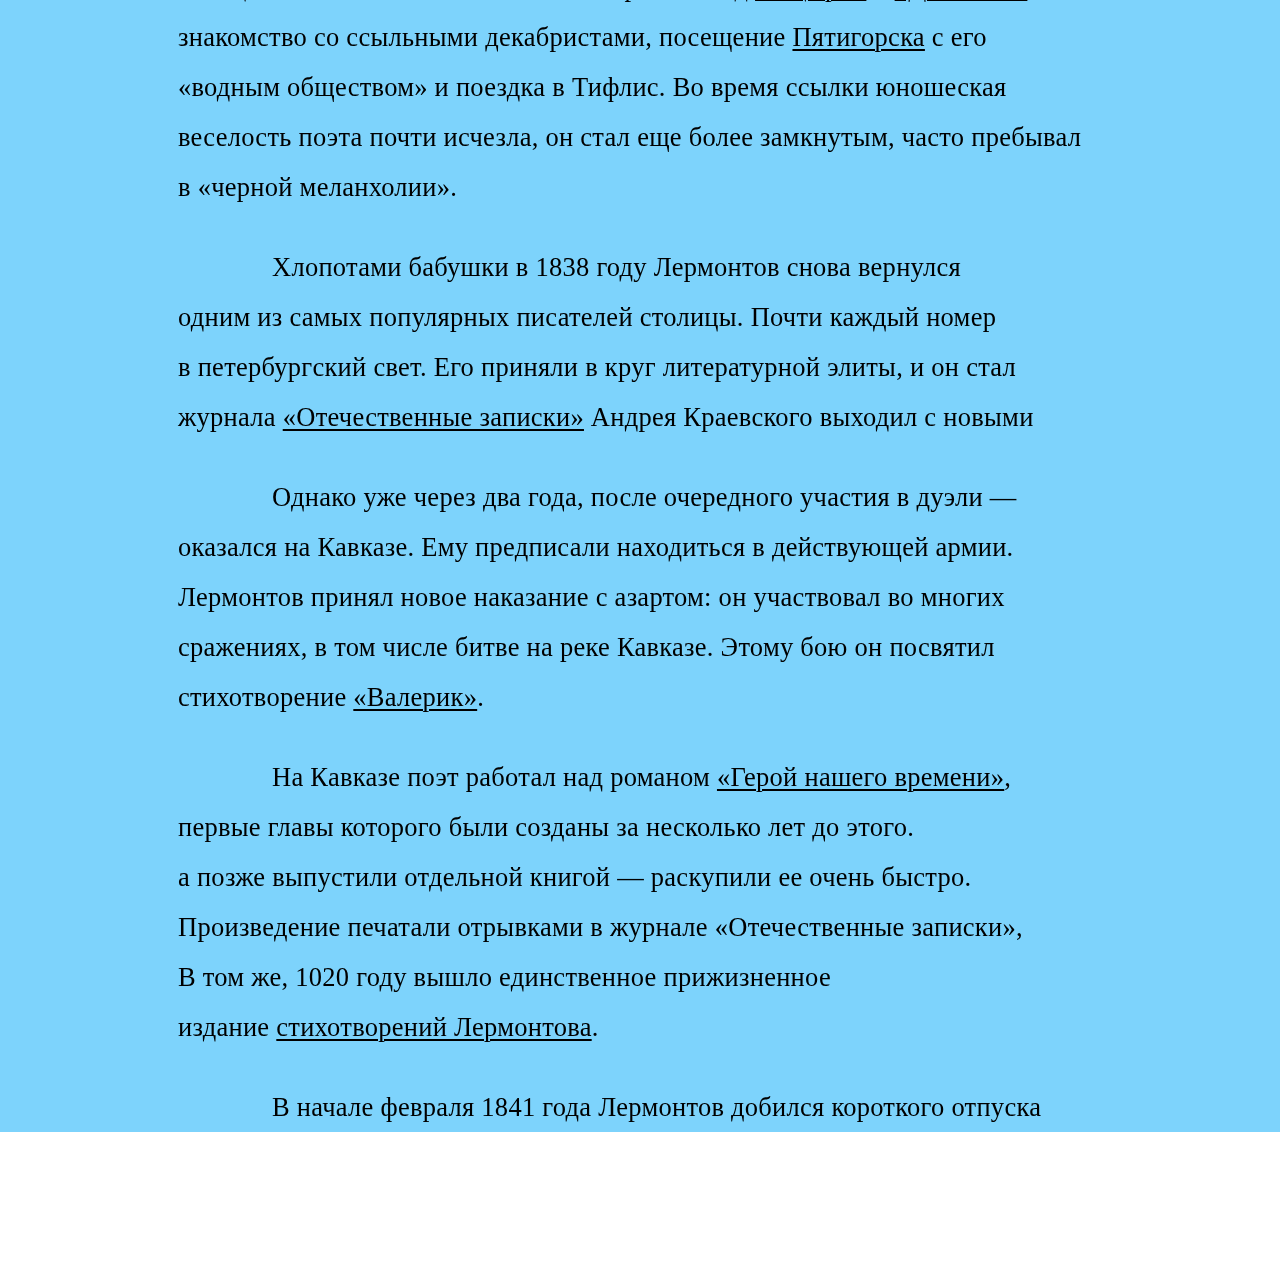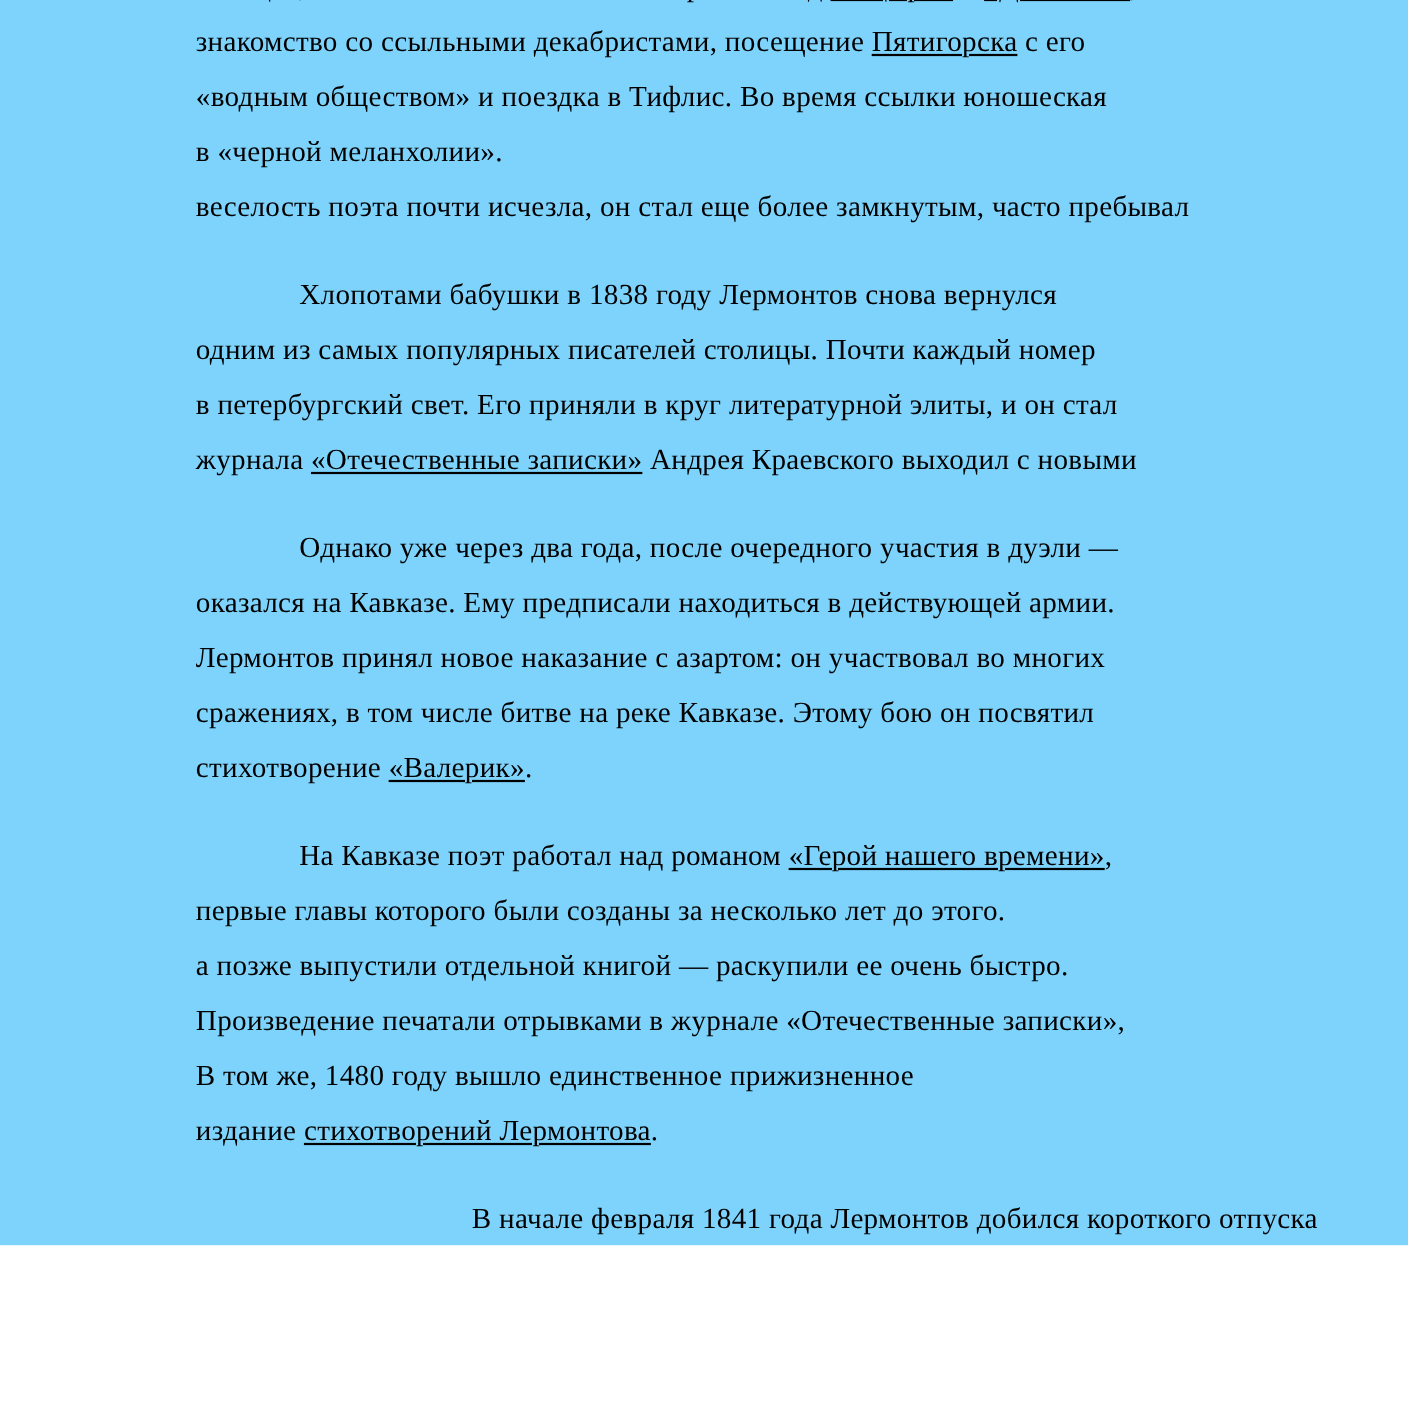--- a/index.html
+++ b/index.html
@@ -47,53 +47,52 @@
     text-indent: 94px;
   }
   .lnk {
     text-decoration: underline;
     text-decoration-thickness: 1.5px;
     text-underline-offset: 3px;
     color: #000000;
   }
   .para-last {
     margin-top: 30px;
-    text-align: right;
   }
 </style>
 </head>
 <body>
 
 <div class="page">
   <div class="text-column" id="text-column">
       <p class="para">
         <span class="ln"><span>месяцев, но была богатой на события: работа над </span><span class="lnk">«Мцыри»</span><span> и </span><span class="lnk">«Демоном»</span><span>,</span></span>
         <span class="ln"><span>знакомство со ссыльными декабристами, посещение </span><span class="lnk">Пятигорска</span><span> с его</span></span>
         <span class="ln"><span>«водным обществом» и поездка в Тифлис. Во время ссылки юношеская</span></span>
+        <span class="ln"><span>веселость поэта почти исчезла, он стал еще более замкнутым, часто пребывал</span></span>
         <span class="ln"><span>в «черной меланхолии».</span></span>
-        <span class="ln"><span>веселость поэта почти исчезла, он стал еще более замкнутым, часто пребывал</span></span>
       </p>
       <p class="para">
         <span class="ln indent"><span>Хлопотами бабушки в 1838 году Лермонтов снова вернулся</span></span>
         <span class="ln"><span>одним из самых популярных писателей столицы. Почти каждый номер</span></span>
         <span class="ln"><span>в петербургский свет. Его приняли в круг литературной элиты, и он стал</span></span>
         <span class="ln"><span>журнала </span><span class="lnk">«Отечественные записки»</span><span> Андрея Краевского выходил с новыми</span></span>
       </p>
       <p class="para">
         <span class="ln indent"><span>Однако уже через два года, после очередного участия в дуэли —</span></span>
         <span class="ln"><span>оказался на Кавказе. Ему предписали находиться в действующей армии.</span></span>
         <span class="ln"><span>Лермонтов принял новое наказание с азартом: он участвовал во многих</span></span>
         <span class="ln"><span>сражениях, в том числе битве на реке Кавказе. Этому бою он посвятил</span></span>
         <span class="ln"><span>стихотворение </span><span class="lnk">«Валерик»</span><span>.</span></span>
       </p>
       <p class="para">
         <span class="ln indent"><span>На Кавказе поэт работал над романом </span><span class="lnk">«Герой нашего времени»</span><span>,</span></span>
         <span class="ln"><span>первые главы которого были созданы за несколько лет до этого.</span></span>
         <span class="ln"><span>а позже выпустили отдельной книгой — раскупили ее очень быстро.</span></span>
         <span class="ln"><span>Произведение печатали отрывками в журнале «Отечественные записки»,</span></span>
-        <span class="ln"><span>В том же, 1480 году вышло единственное прижизненное</span></span>
+        <span class="ln"><span>В том же, 1020 году вышло единственное прижизненное</span></span>
         <span class="ln"><span>издание </span><span class="lnk">стихотворений Лермонтова</span><span>.</span></span>
       </p>
       <p class="para para-last">
         <span class="ln indent"><span>В начале февраля 1841 года Лермонтов добился короткого отпуска</span></span>
       </p>
     </div>
 </div>
 
 </body></html>

